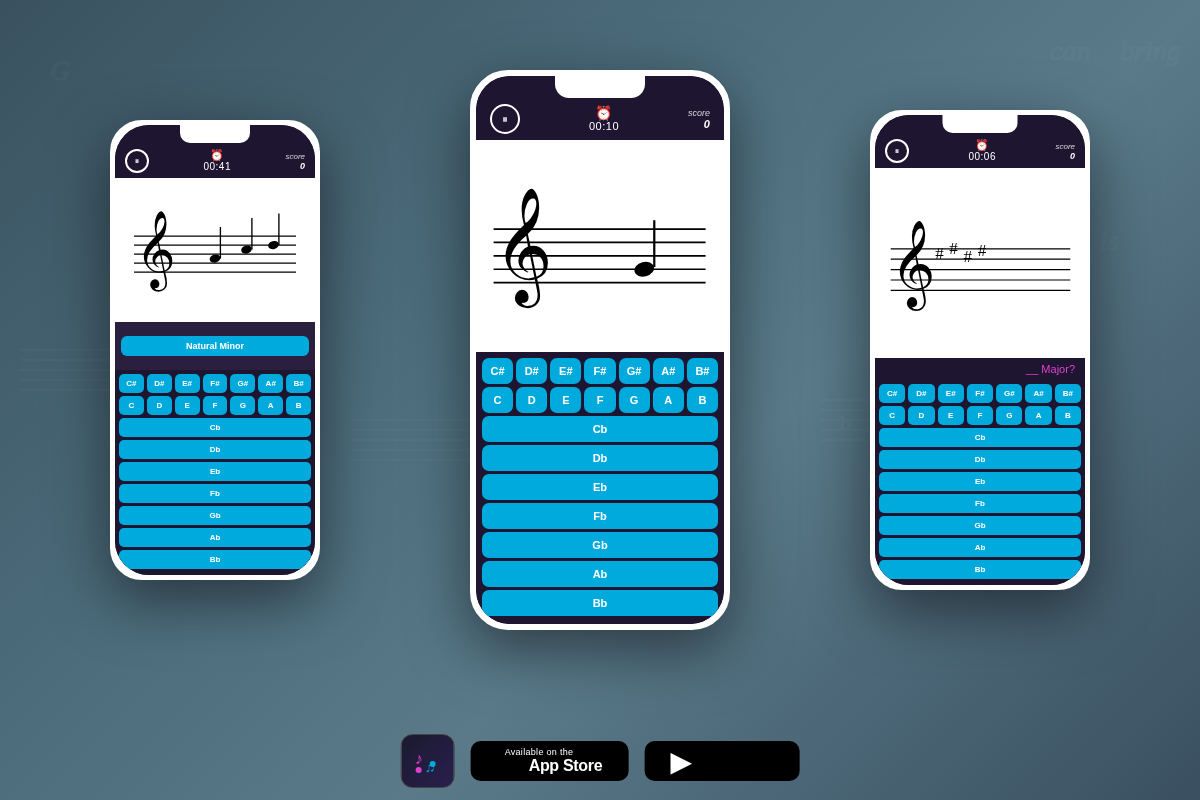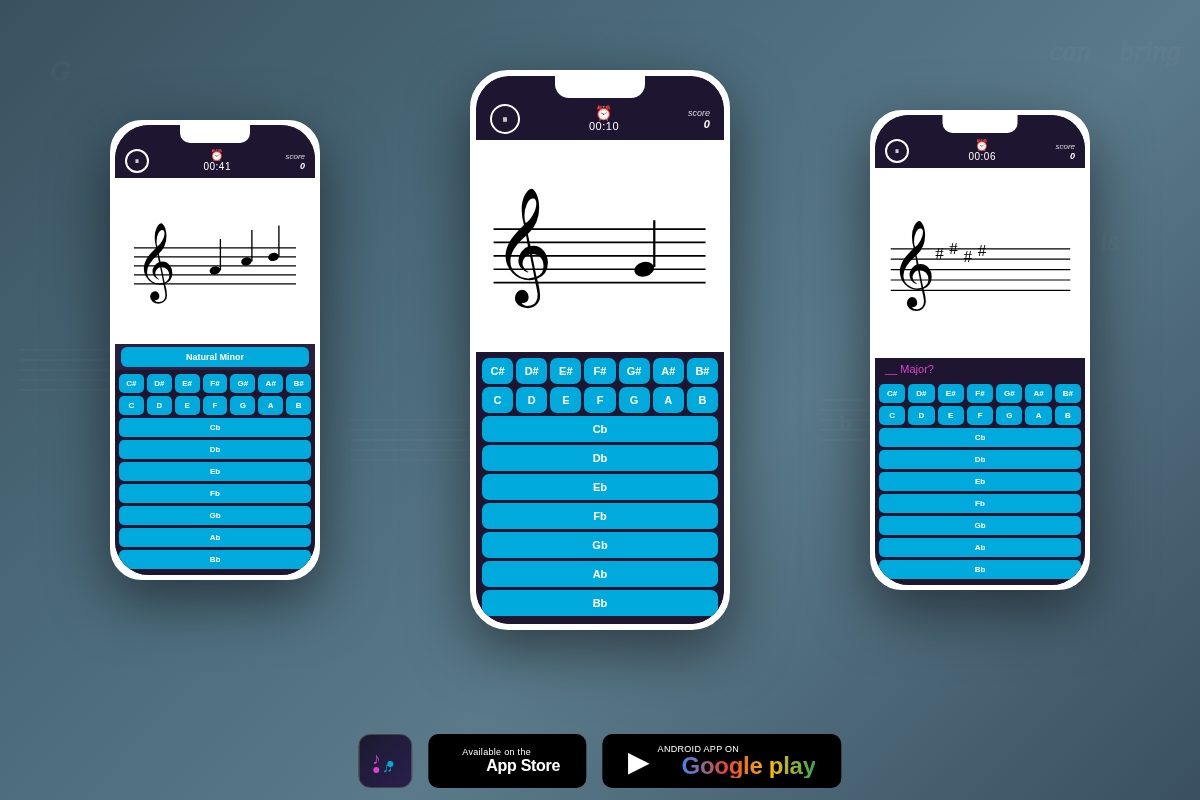--- a/index.html
+++ b/index.html
@@ -231,21 +231,21 @@
 
     .staff-svg {
       width: 90%;
       height: 80%;
     }
 
     
     .question-label {
       background: #1e1530;
       padding: 6px 14px;
-      text-align: left;
+      text-align: right;
       color: #e040d0;
       font-size: 13px;
       font-weight: 500;
       flex-shrink: 0;
     }
 
     .phone-right .question-label {
       font-size: 11px;
       padding: 5px 10px;
     }
@@ -310,21 +310,21 @@
     }
 
     
     .natural-minor-btn {
       background: #00aadd;
       color: white;
       border-radius: 6px;
       font-size: 9px;
       font-weight: 600;
       padding: 5px 8px;
-      margin: 3px 6px;
+      margin: 14px 6px;
       text-align: center;
     }
 
     
     .bottom-bar {
       position: absolute;
       bottom: 12px;
       left: 50%;
       transform: translateX(-50%);
       display: flex;
@@ -340,21 +340,21 @@
       border-radius: 12px;
       background: linear-gradient(135deg, #1a1a2e, #2a1f4e);
       display: flex;
       align-items: center;
       justify-content: center;
       border: 1px solid #444;
     }
 
     
     .store-btn {
-      height: 54px;
+      height: 40px;
       border-radius: 10px;
       background: #000;
       display: flex;
       align-items: center;
       gap: 8px;
       padding: 8px 26px;
       cursor: pointer;
     }
 
     .store-btn-apple {
@@ -675,19 +675,15 @@
     <div class="store-btn store-btn-apple">
       <span class="store-icon"></span>
       <div class="store-text">
         <span class="store-text-top">Available on the</span>
         <span class="store-text-bottom">App Store</span>
       </div>
     </div>
 
     <div class="store-btn store-btn-google">
       <span class="store-icon">▶</span>
-      <div class="store-text">
-        <span class="store-text-top">ANDROID APP ON</span>
-        <span class="store-text-bottom google-logo">Google play</span>
-      </div>
     </div>
   </div>
 </div>
 
 </body></html>

